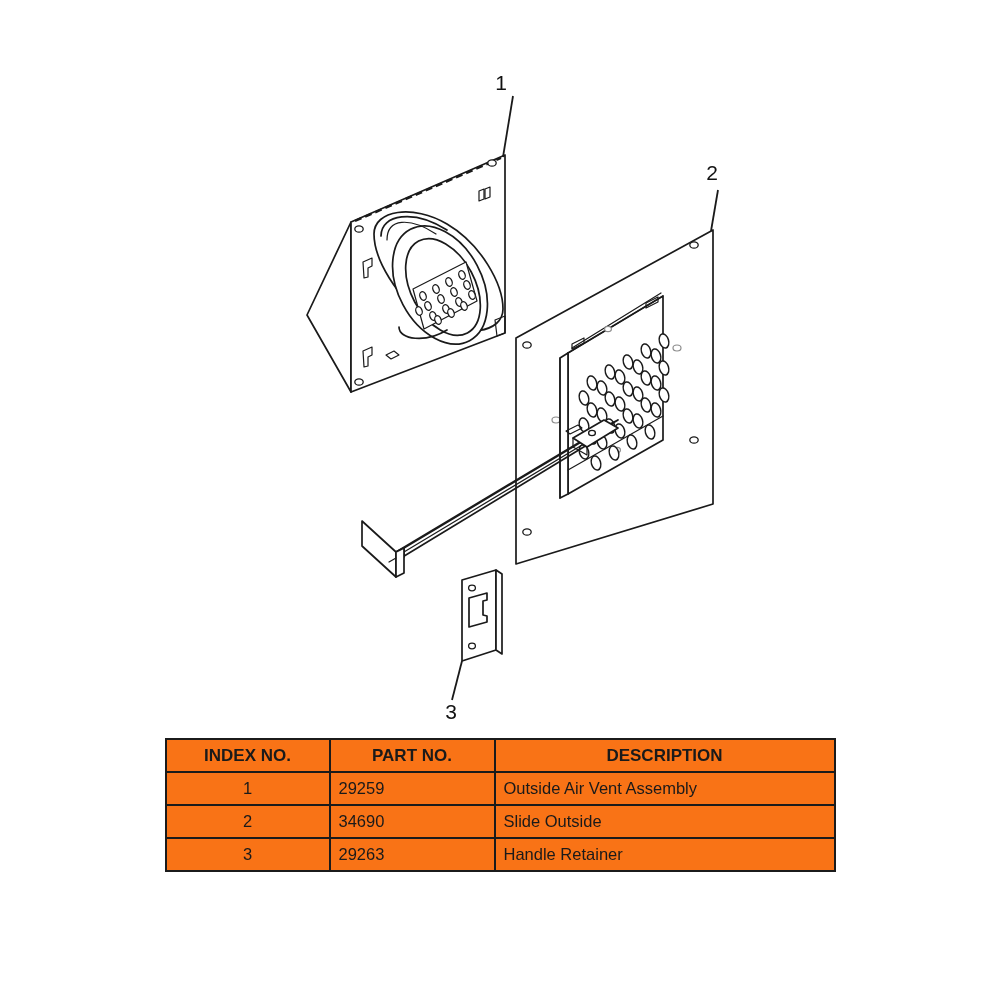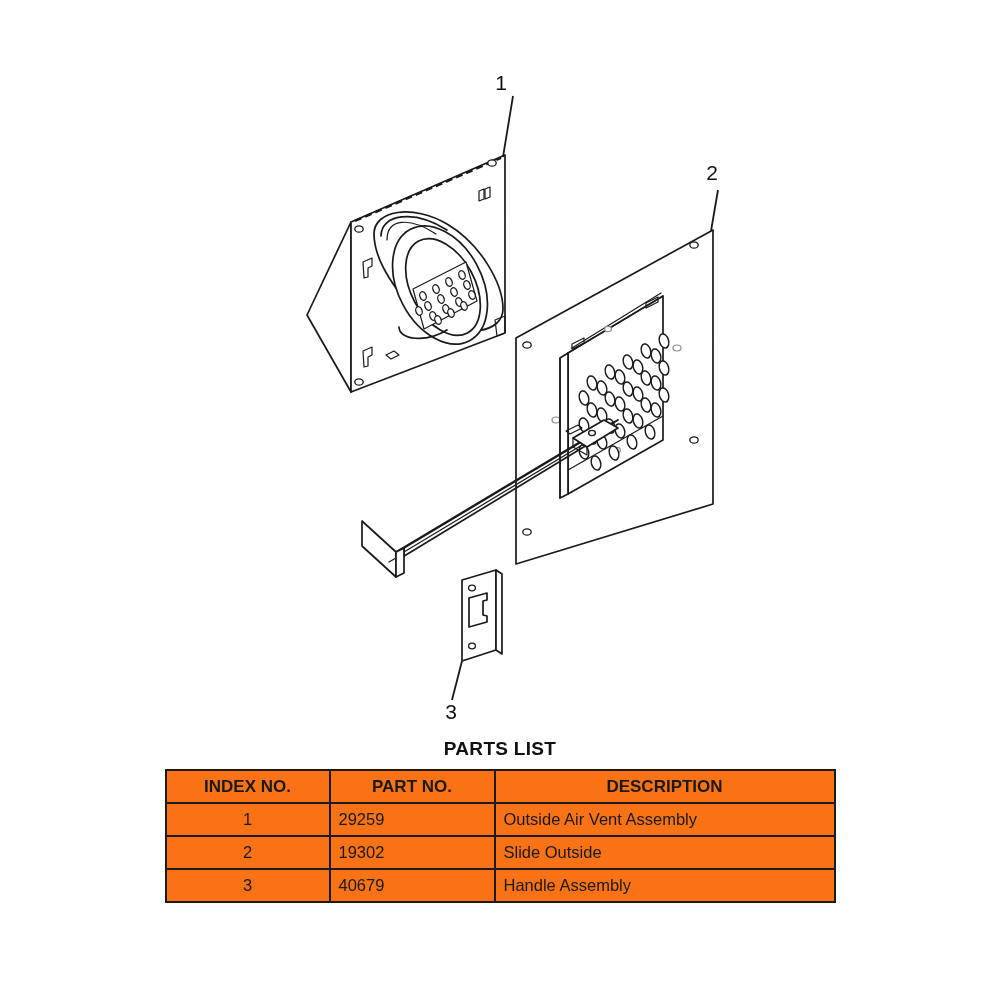--- a/index.html
+++ b/index.html
@@ -261,43 +261,42 @@
 
       <ellipse class="hole" cx="472" cy="588" rx="3.4" ry="2.8"></ellipse>
       <ellipse class="hole" cx="472" cy="646" rx="3.4" ry="2.8"></ellipse>
 
       <path class="lead" d="M 462 661 L 452 700"></path>
       <text class="callout-text" x="451" y="719" text-anchor="middle">3</text>
     </g>
   </svg>
 
   <div id="table-zone">
-    <div id="parts-title">PARTS LIST</div>
 
     <table class="parts">
       <thead>
         <tr>
           <th class="c-index">INDEX NO.</th>
           <th class="c-part">PART NO.</th>
           <th class="c-desc">DESCRIPTION</th>
         </tr>
       </thead>
       <tbody>
         <tr>
           <td class="c-index">1</td>
           <td class="c-part">29259</td>
           <td class="c-desc">Outside Air Vent Assembly</td>
         </tr>
         <tr>
           <td class="c-index">2</td>
-          <td class="c-part">19302</td>
+          <td class="c-part">34690</td>
           <td class="c-desc">Slide Outside</td>
         </tr>
         <tr>
           <td class="c-index">3</td>
-          <td class="c-part">40679</td>
-          <td class="c-desc">Handle Assembly</td>
+          <td class="c-part">29263</td>
+          <td class="c-desc">Handle Retainer</td>
         </tr>
       </tbody>
     </table>
   </div>
 
 </div>
 
 </body></html>

